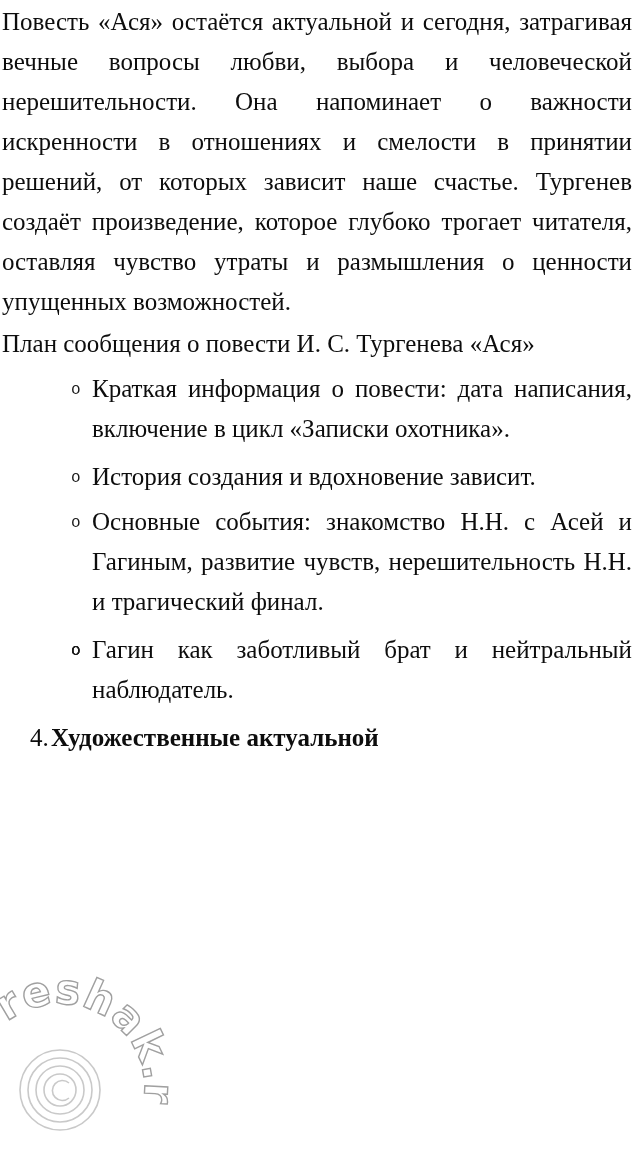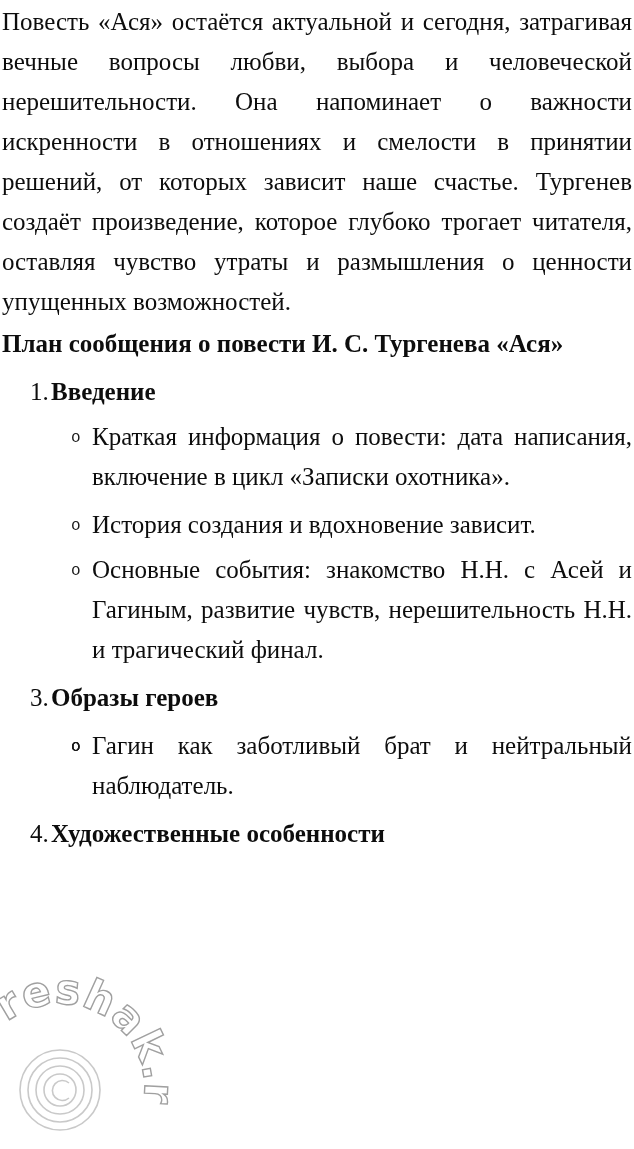--- a/index.html
+++ b/index.html
@@ -20,21 +20,21 @@
   }
   .para {
     margin: 0 0 2px 0;
     text-align: justify;
     hyphens: none;
   }
   .plan-title {
     width: 520px;
     margin: 0 0 4px 0;
     text-align: center;
-    font-weight: bold;
+    font-weight: normal;
     white-space: nowrap;
   }
   .plan-section { margin: 0; }
   .section-head {
     margin: 8px 0 0 0;
     padding-left: 28px;
     white-space: nowrap;
   }
   .section-num {
     display: inline-block;
@@ -94,23 +94,20 @@
 </svg>
 
 <div class="page">
 
 
   <p class="para">Повесть «Ася» остаётся актуальной и сегодня, затрагивая вечные вопросы любви, выбора и человеческой нерешительности. Она напоминает о важности искренности в отношениях и смелости в принятии решений, от которых зависит наше счастье. Тургенев создаёт произведение, которое глубоко трогает читателя, оставляя чувство утраты и размышления о ценности упущенных возможностей.</p>
 
   <div class="plan-title">План сообщения о повести И. С. Тургенева «Ася»</div>
 
   <div class="plan-section">
-    <div class="section-head">
-      <span class="section-num">1.</span><span class="section-heading">Введение</span>
-    </div>
     <div class="bullet-list">
       <div class="list-item">
         <span class="bullet-marker">o</span>
         <span>Краткая информация о повести: дата написания, включение в цикл «Записки охотника».</span>
       </div>
       <div class="list-item">
         <span class="bullet-marker">o</span>
         <span>История создания и вдохновение зависит.</span>
       </div>
     </div>
@@ -119,37 +116,34 @@
   <div class="plan-section">
     <div class="bullet-list">
       <div class="list-item">
         <span class="bullet-marker">o</span>
         <span>Основные события: знакомство Н.Н. с Асей и Гагиным, развитие чувств, нерешительность Н.Н. и трагический финал.</span>
       </div>
     </div>
   </div>
 
   <div class="plan-section">
-    <div class="section-head">
-      <span class="section-num">3.</span><span class="section-heading">Образы героев</span>
-    </div>
     <div class="bullet-list">
       <div class="list-item">
         <span class="bullet-marker">o</span>
       </div>
       <div class="list-item">
         <span class="bullet-marker">o</span>
       </div>
       <div class="list-item">
         <span class="bullet-marker">o</span>
         <span>Гагин как заботливый брат и нейтральный наблюдатель.</span>
       </div>
     </div>
   </div>
 
   <div class="plan-section">
     <div class="section-head">
-      <span class="section-num">4.</span><span class="section-heading">Художественные особенности</span>
+      <span class="section-num">4.</span><span class="section-heading">Художественные актуальной</span>
     </div>
 
   </div>
 
 </div>
 
 </body></html>

